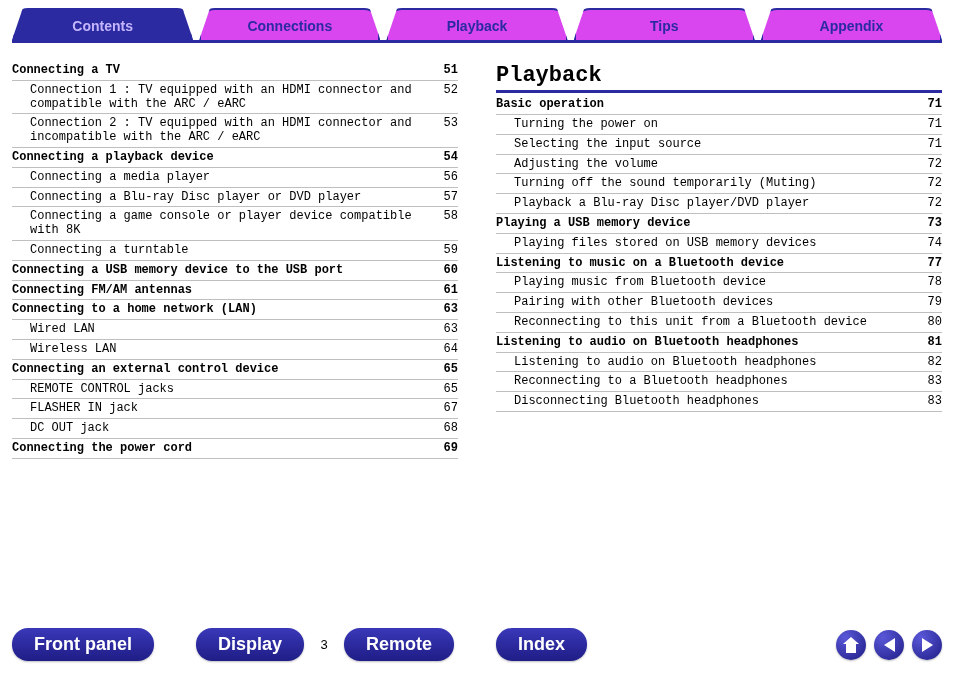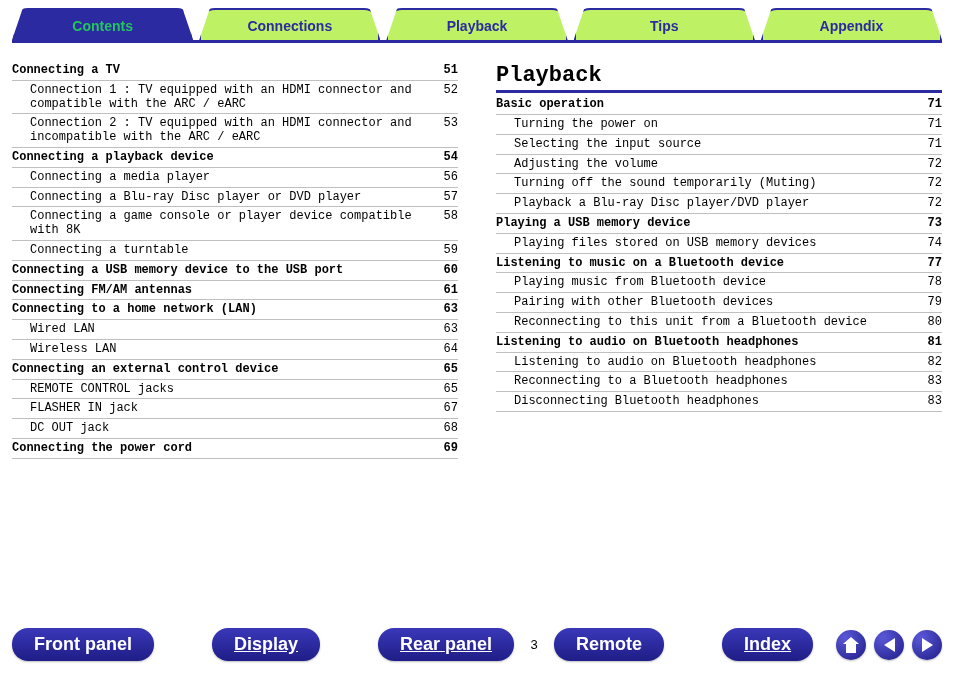--- a/index.html
+++ b/index.html
@@ -34,34 +34,34 @@
     margin-top: 8px;
     border-bottom: 3px solid var(--nav-blue);
   }
   .tab {
     flex: 1;
     text-align: center;
     padding: 8px 4px 6px 4px;
     font-size: 14px;
     font-weight: bold;
     color: var(--nav-blue);
-    background: #bef264;
+    background: #d946ef;
     border: 2px solid var(--nav-blue);
     border-bottom: none;
     border-top-left-radius: 16px;
     border-top-right-radius: 16px;
     margin-right: 6px;
     cursor: pointer;
     position: relative;
     clip-path: polygon(6% 0, 94% 0, 100% 100%, 0 100%);
   }
   .tab:last-child { margin-right: 0; }
   .tab.active {
     background: var(--nav-blue);
-    color: #22c55e;
+    color: #c4b5fd;
   }
 
   
   .content {
     display: flex;
     gap: 38px;
     margin-top: 18px;
     font-size: 12px;
     line-height: 1.15;
     font-family: Liberation Mono, monospace;
@@ -104,21 +104,21 @@
     color: #fff;
     border-radius: 16px;
     padding: 6px 22px;
     font-size: 18px;
     font-weight: bold;
     cursor: pointer;
     box-shadow: 0 1px 2px rgba(0,0,0,.25);
     white-space: nowrap;
   }
   .bottom .pill + .pill,
-  .bottom .gap + .pill { margin-left: 58px; text-decoration: underline; }
+  .bottom .gap + .pill { margin-left: 42px; }
   .page-no {
     width: 40px;
     text-align: center;
     font-size: 13px;
     color: #000;
   }
   .circ {
     width: 30px;
     height: 30px;
     border-radius: 50%;
@@ -316,21 +316,20 @@
             <span class="title">Disconnecting Bluetooth headphones</span>
             <span class="pg">83</span>
           </div>
         </div>
     </div>
   </div>
 
   <div class="bottom">
     <div class="pill"><span>Front panel</span></div>
     <div class="pill"><span>Display</span></div>
-    <div class="pill"><span>Rear panel</span></div>
     <div class="page-no">3</div>
     <div class="pill"><span>Remote</span></div>
     <div class="pill"><span>Index</span></div>
     <div class="spacer"></div>
     <div class="circ">
         <span class="house"></span>
       </div>
     <div class="circ">
         <span class="arrow-l"></span>
       </div>

